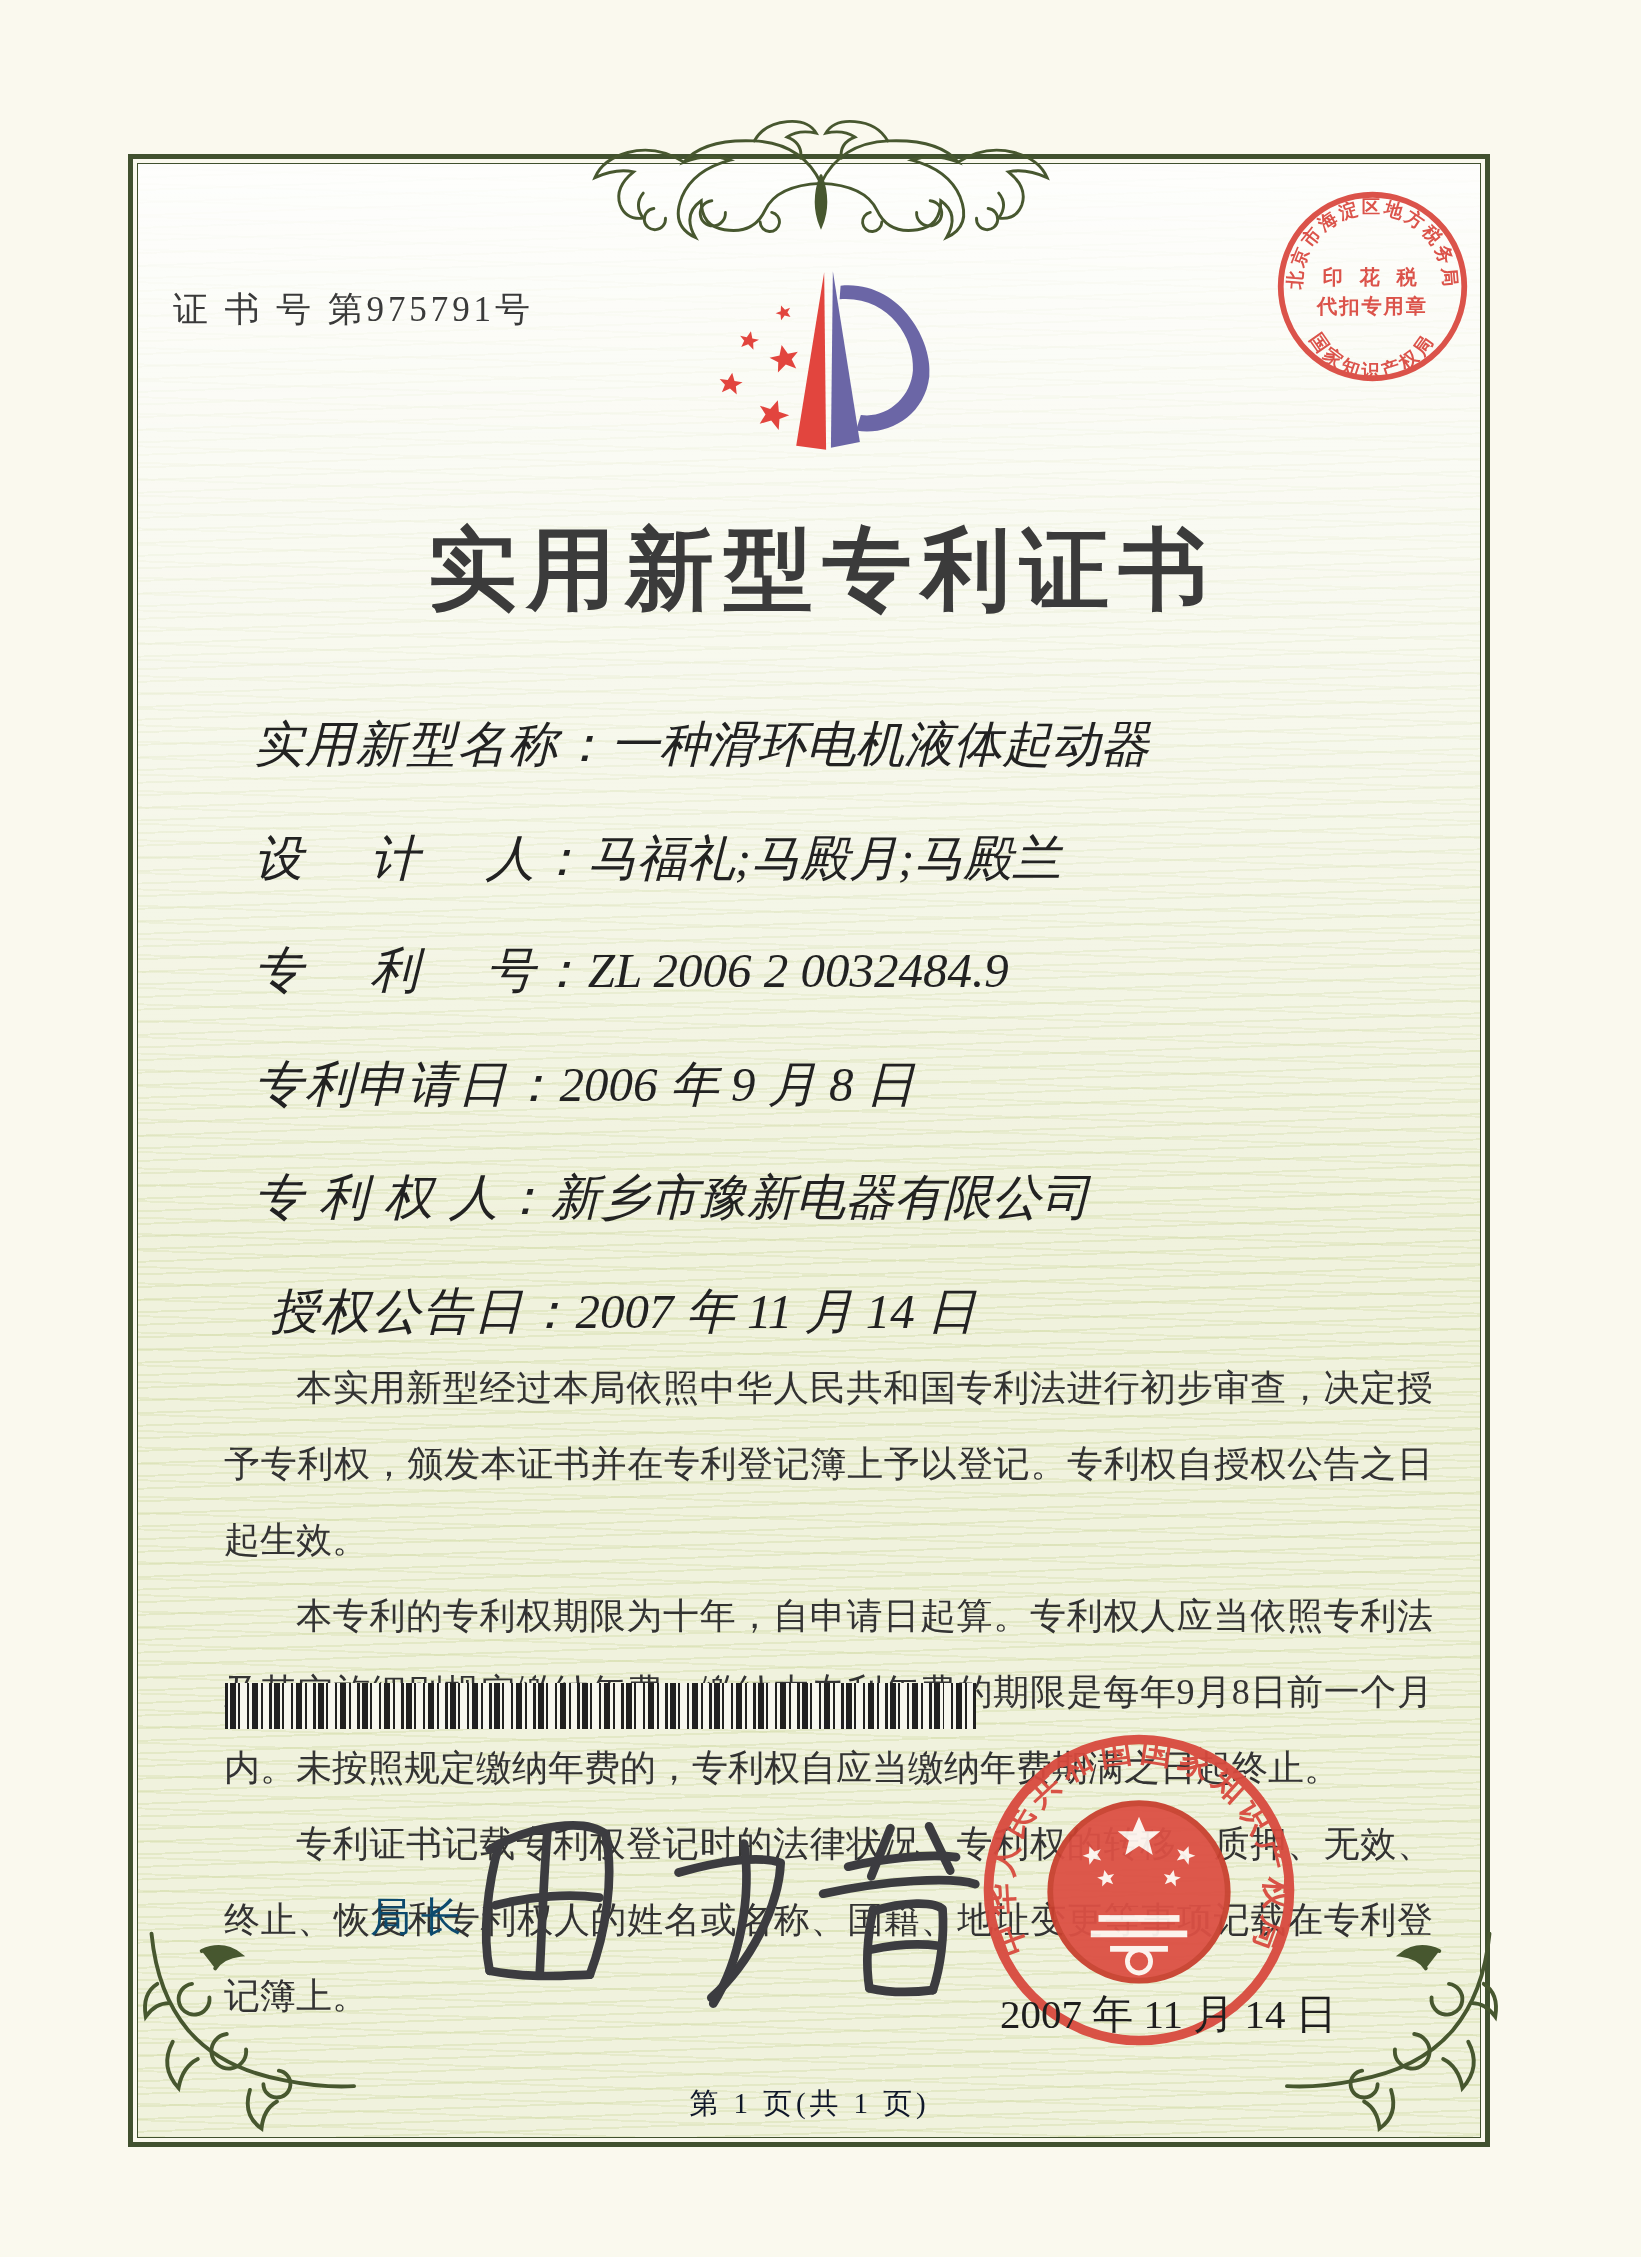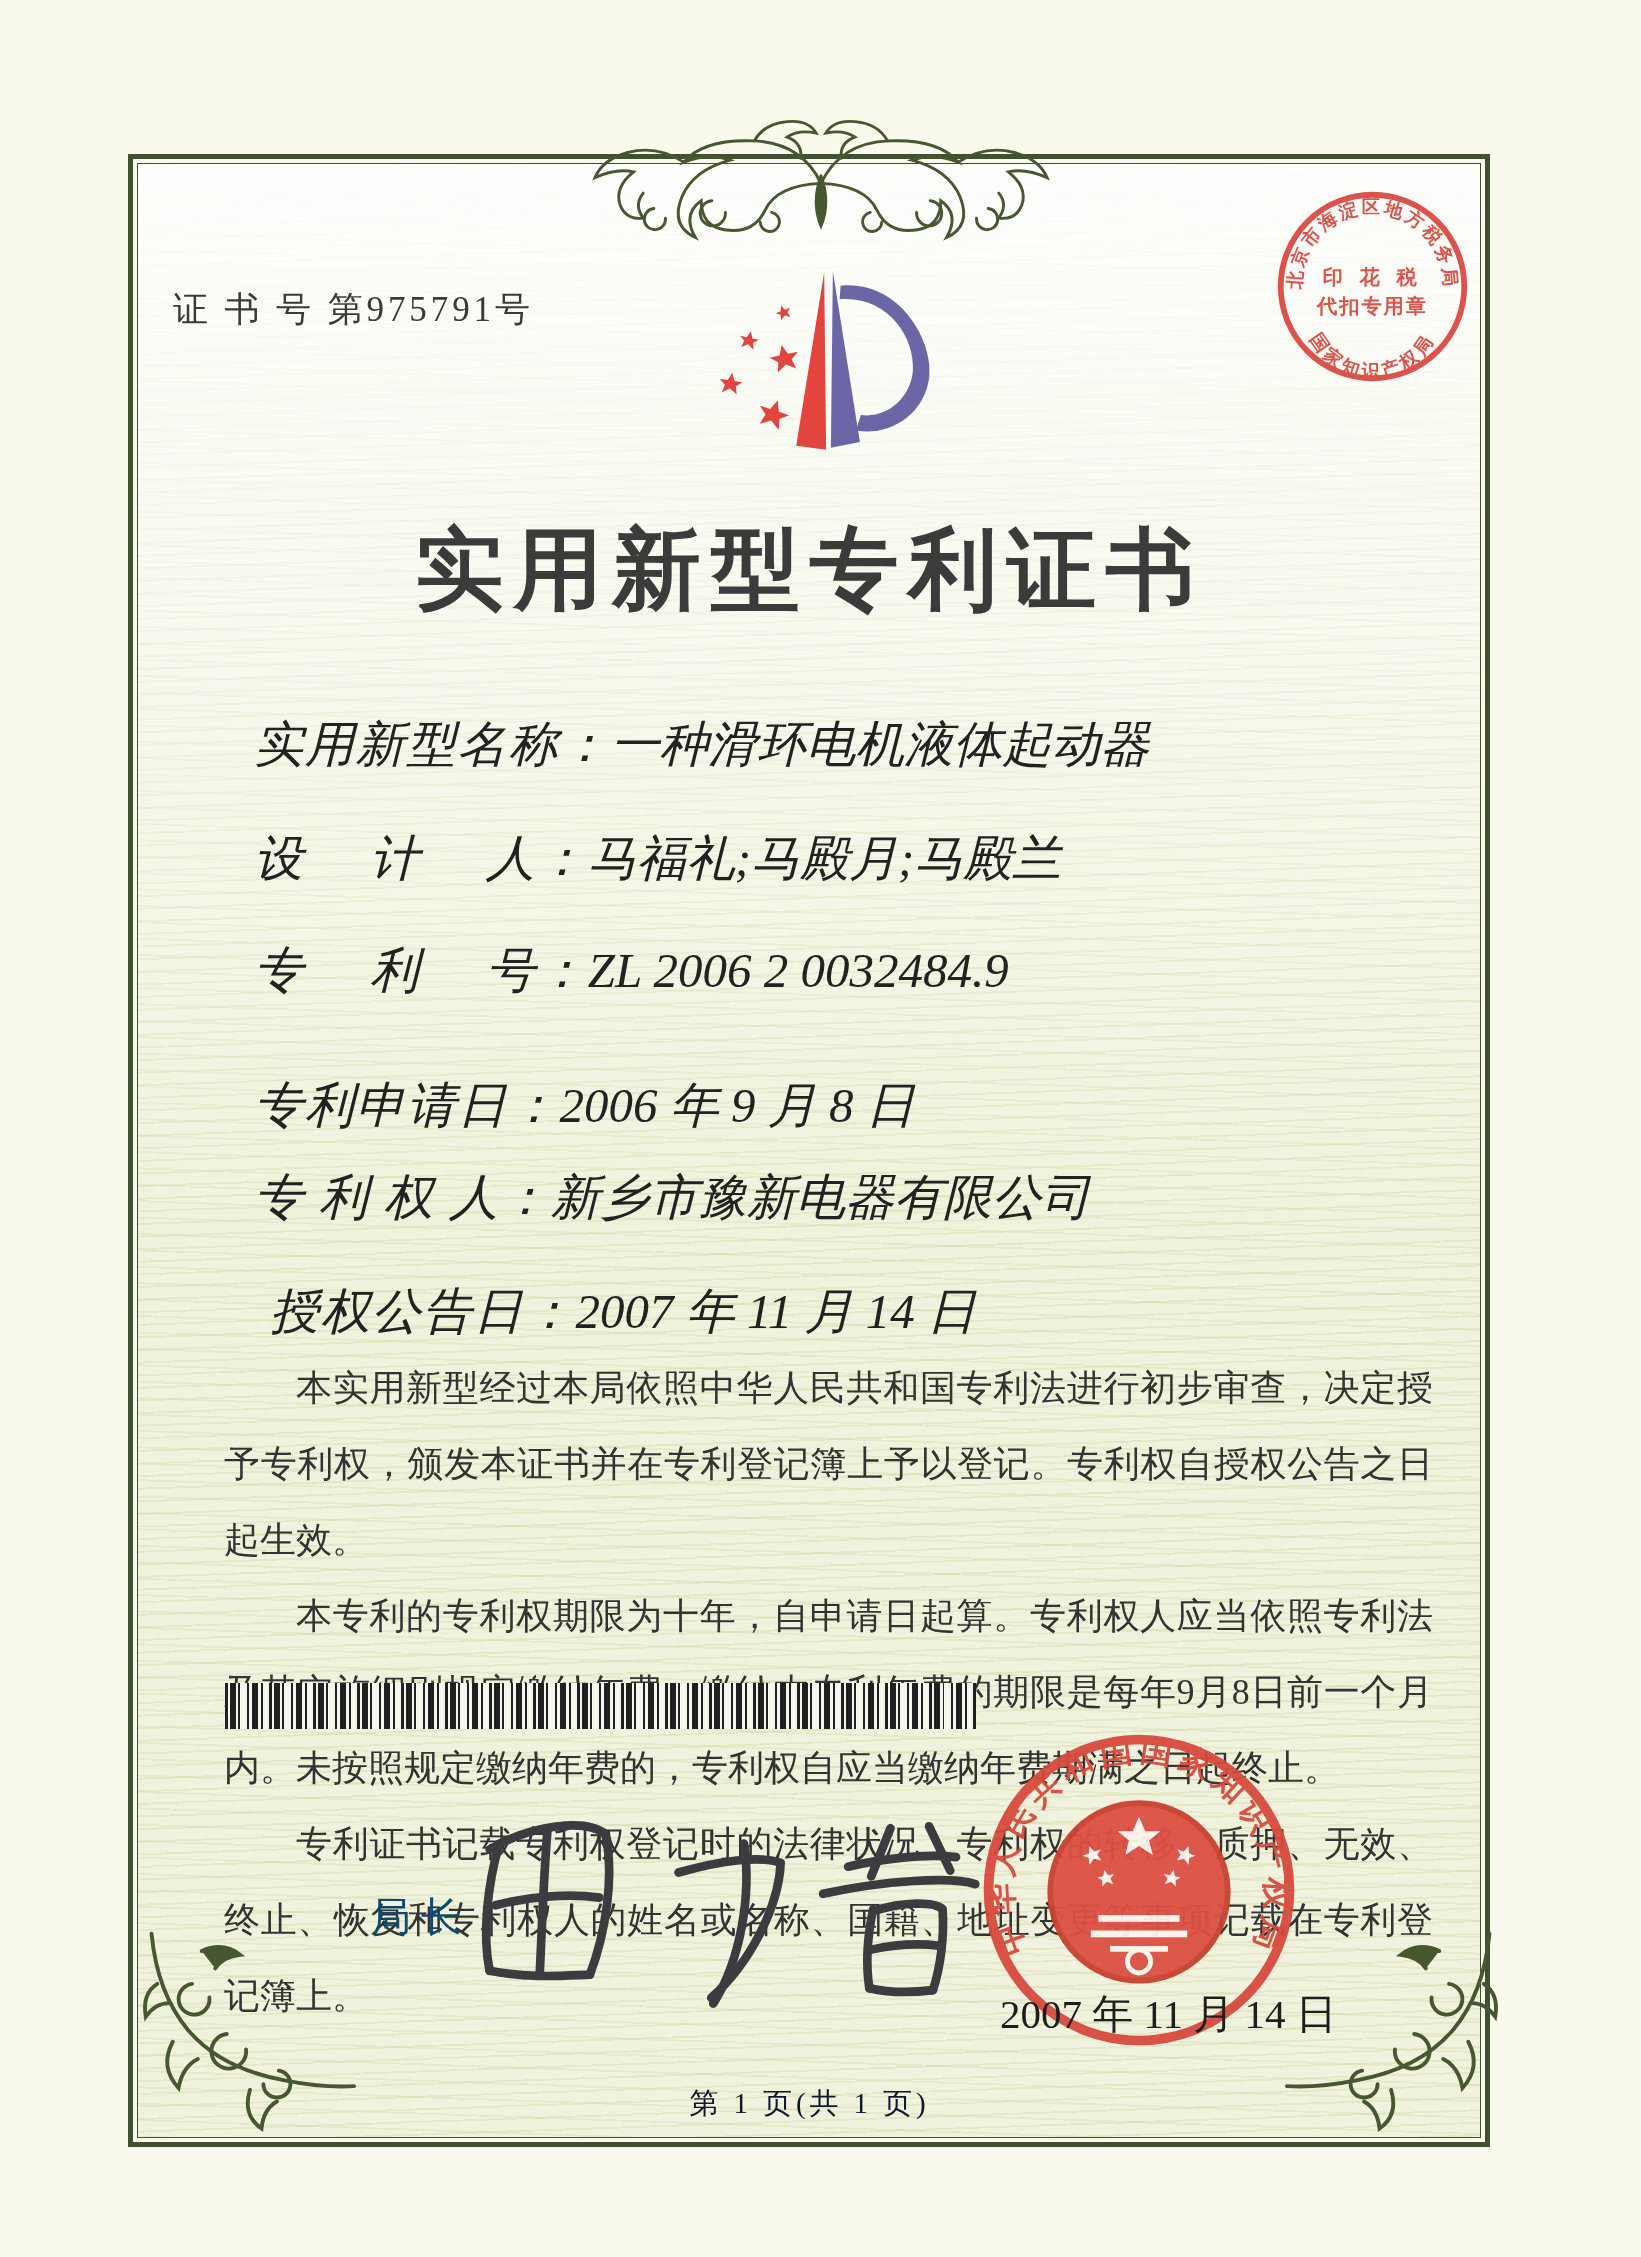--- a/index.html
+++ b/index.html
@@ -9,25 +9,25 @@
   .frame{position:absolute;left:128px;top:154px;width:1352px;height:1983px;border:5.8px solid #41512f;}
   .frame-inner{position:absolute;inset:3.9px;border:1.9px solid #41512f;
     background:
       linear-gradient(180deg, rgba(255,255,255,.92) 0%, rgba(255,255,255,.45) 28%, rgba(255,255,255,0) 55%),
       repeating-linear-gradient(178deg, rgba(205,216,160,.38) 0 1.9px, rgba(255,255,255,0) 1.9px 12.6px),
       repeating-linear-gradient(182deg, rgba(205,216,160,.30) 0 1.9px, rgba(255,255,255,0) 1.9px 16.4px),
       #f0f2dd;}
   .orn{position:absolute;z-index:3;}
   .cert-number{position:absolute;left:173px;top:286px;font-size:35px;letter-spacing:3.9px;color:#3a3a3a;z-index:4;}
   .logo{position:absolute;left:688px;top:251px;width:282px;height:245px;z-index:4;}
-  .title{position:absolute;left:128px;top:510px;width:1363px;text-align:center;font-size:89px;font-weight:bold;letter-spacing:9.7px;color:#3b3b3b;z-index:4;}
+  .title{position:absolute;left:128px;top:510px;width:1363px;text-align:center;font-size:89px;font-weight:bold;letter-spacing:9.7px;color:#3b3b3b;z-index:4;padding-left:13px;}
   .fields{position:absolute;left:246px;top:0;z-index:4;}
   .field{position:absolute;left:8px;white-space:nowrap;font-size:49px;color:#222;font-style:italic;}
   .field .lbl{letter-spacing:1.9px;}
-  .f0{top:712px;} .f1{top:826px;} .f2{top:938px;} .f3{top:1052px;margin-top:21px;} .f4{top:1165px;text-align:center;} .f5{top:1279px;margin-left:16px;}
+  .f0{top:712px;} .f1{top:826px;} .f2{top:938px;} .f3{top:1052px;} .f4{top:1165px;text-align:center;} .f5{top:1279px;margin-left:16px;}
   .body-text{position:absolute;left:224px;top:1350px;width:1209px;z-index:4;font-size:36px;line-height:76px;text-align:justify;color:#333;}
   .body-text p{margin:0;text-indent:2em;}
   .barcode{position:absolute;left:225px;top:1683px;width:751px;height:46px;z-index:4;
     background:repeating-linear-gradient(90deg,
       #202020 0 2.9px, #f6f6ee 2.9px 4.8px, #202020 4.8px 10.6px, #f6f6ee 10.6px 13.5px,
       #202020 13.5px 15.4px, #f6f6ee 15.4px 22px, #202020 22px 24px, #f6f6ee 24px 27px,
       #202020 27px 33px, #f6f6ee 33px 36px, #202020 36px 38px, #f6f6ee 38px 44px);}
   .director{position:absolute;left:370px;top:1890px;font-size:41px;letter-spacing:9.7px;color:#0c4a6e;z-index:4;}
   .signature{position:absolute;left:439px;top:1807px;width:560px;height:212px;z-index:5;}
   .sr{position:absolute;opacity:0;pointer-events:none;font-size:1.9px;}

